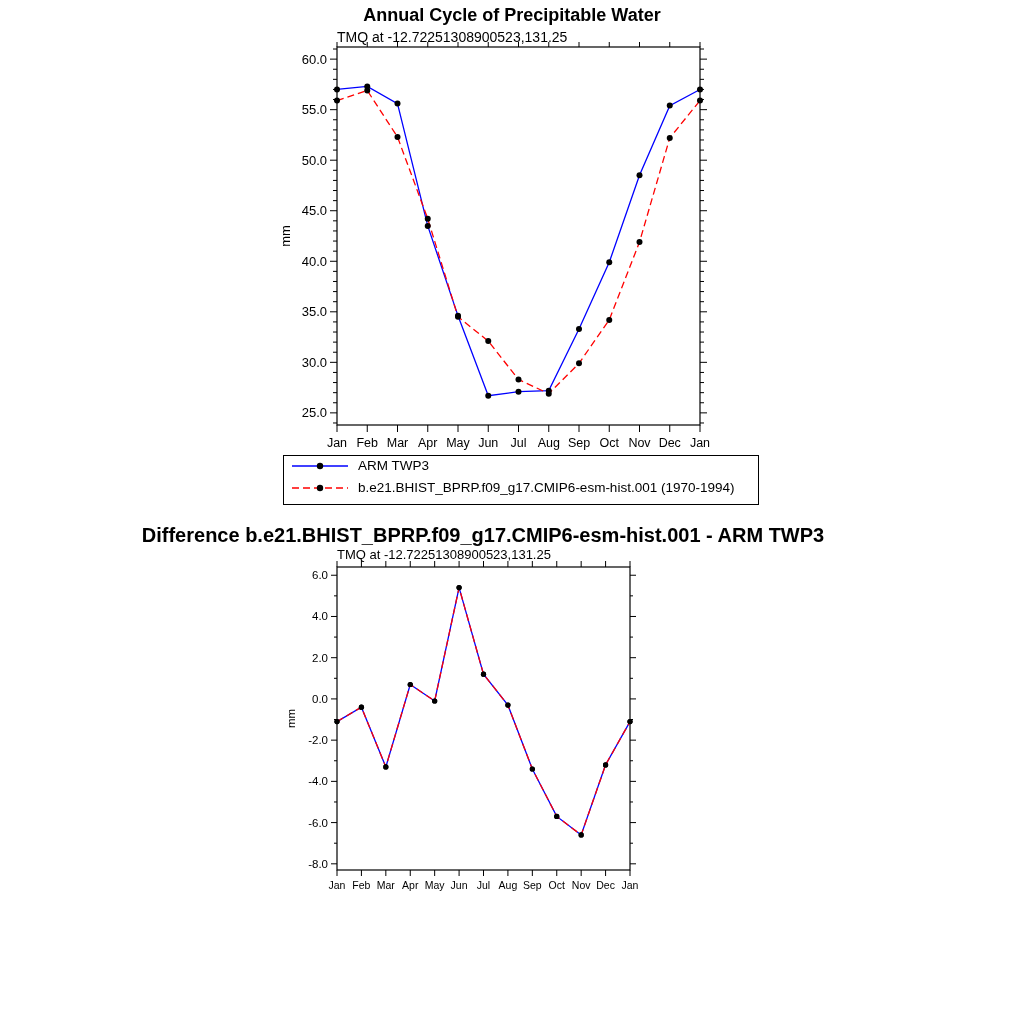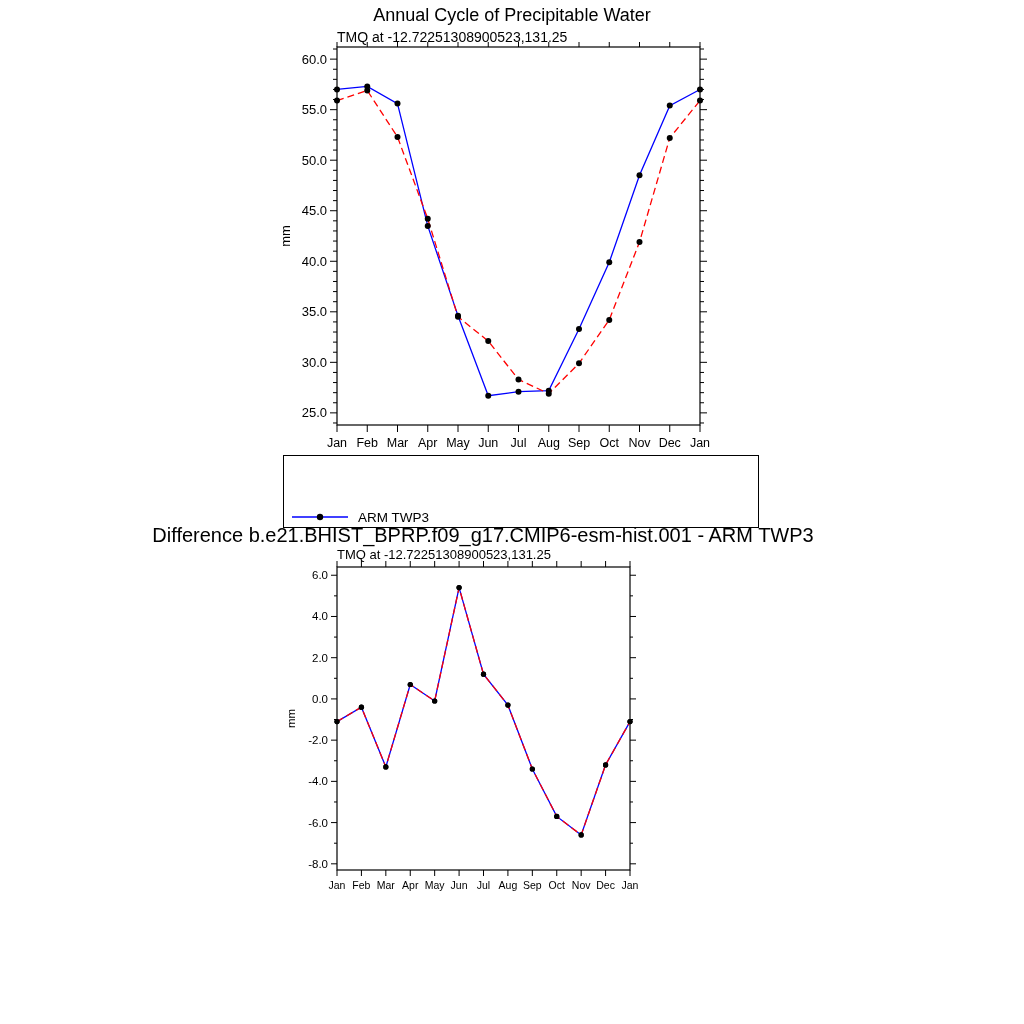--- a/index.html
+++ b/index.html
@@ -8,34 +8,34 @@
     width: 1024px; height: 1024px;
     background: #ffffff;
     overflow: hidden;
   }
   body {
     position: relative;
     font-family: "Liberation Sans", sans-serif;
     color: #000000;
   }
   .abs { position: absolute; }
-  .main-title { font-weight: normal; text-align: center; white-space: nowrap; }
+  .main-title { font-weight: bold; text-align: center; white-space: nowrap; }
   #t1 { left: 0; top: 5px; width: 1024px; font-size: 18px; }
   #s1 { left: 337px; top: 29px; font-size: 14px; white-space: nowrap; }
   #t2 { left: 0; top: 524px; width: 966px; font-size: 20px; }
   #s2 { left: 337px; top: 547px; font-size: 13px; white-space: nowrap; }
   #chart1-svg { left: 255px; top: 42px; }
   #chart2-svg { left: 260px; top: 558px; }
   #legend {
     left: 283px; top: 455px; width: 476px;
     border: 1px solid #000000;
     background: #ffffff;
     padding: 2px 4px 2px 6px;
   }
-  .legend-row { display: flex; align-items: flex-end; height: 22px; margin-top: 45px; }
+  .legend-row { display: flex; align-items: flex-start; height: 22px; }
   .legend-label { font-size: 13.5px; margin-left: 6px; white-space: nowrap; }
 </style>
 </head>
 <body>
 
 <div id="t1" class="abs main-title">Annual Cycle of Precipitable Water</div>
 <div id="s1" class="abs">TMQ at -12.72251308900523,131.25</div>
 <svg id="chart1-svg" class="abs" width="525" height="412">
     <rect x="82" y="5" width="363" height="378" fill="none" stroke="#000" stroke-width="1.2"></rect>
     <line x1="78" y1="380.9786096256684" x2="82" y2="380.9786096256684" stroke="#000" stroke-width="1"></line>
@@ -193,20 +193,27 @@
   </svg>
 
 <div id="legend" class="abs">
   <div class="legend-row">
     <svg class="legend-sample" width="62" height="16">
         <line x1="2" y1="8" x2="58" y2="8" stroke="#0000ff" stroke-width="1.3"></line>
         <circle cx="30" cy="8" r="3.2" fill="#000000"></circle>
       </svg>
     <span class="legend-label">ARM TWP3</span>
   </div>
+  <div class="legend-row">
+    <svg class="legend-sample" width="62" height="16">
+        <line x1="2" y1="8" x2="58" y2="8" stroke="#ff0000" stroke-width="1.3" stroke-dasharray="7,4"></line>
+        <circle cx="30" cy="8" r="3.2" fill="#000000"></circle>
+      </svg>
+    <span class="legend-label">b.e21.BHIST_BPRP.f09_g17.CMIP6-esm-hist.001 (1970-1994)</span>
+  </div>
 </div>
 
 <div id="t2" class="abs main-title">Difference b.e21.BHIST_BPRP.f09_g17.CMIP6-esm-hist.001 - ARM TWP3</div>
 <div id="s2" class="abs">TMQ at -12.72251308900523,131.25</div>
 <svg id="chart2-svg" class="abs" width="440" height="348">
     <rect x="77" y="9" width="293" height="303" fill="none" stroke="#000" stroke-width="1.2"></rect>
     <line x1="74" y1="285.2040816326531" x2="77" y2="285.2040816326531" stroke="#000" stroke-width="1"></line>
     <line x1="370" y1="285.2040816326531" x2="373" y2="285.2040816326531" stroke="#000" stroke-width="1"></line>
     <line x1="74" y1="243.9795918367347" x2="77" y2="243.9795918367347" stroke="#000" stroke-width="1"></line>
     <line x1="370" y1="243.9795918367347" x2="373" y2="243.9795918367347" stroke="#000" stroke-width="1"></line>

